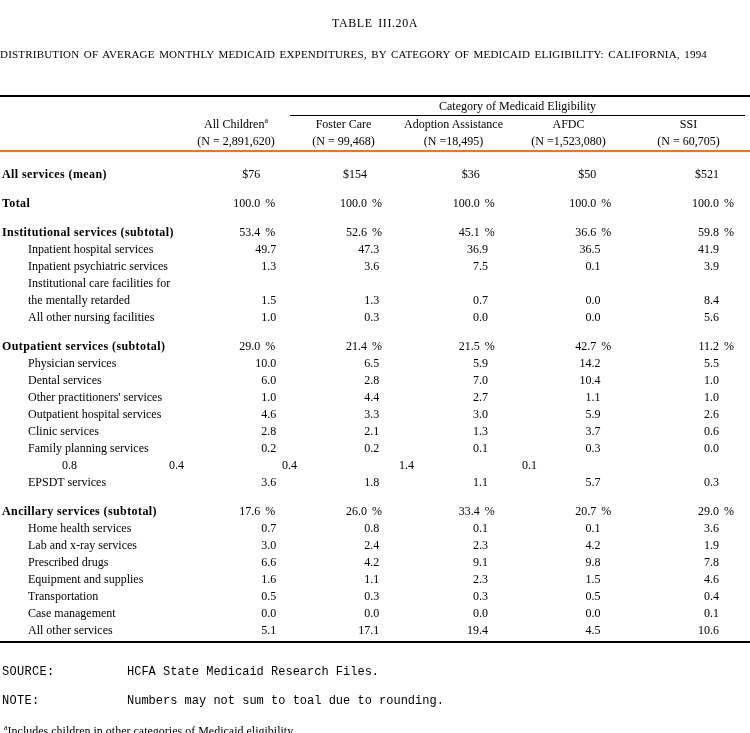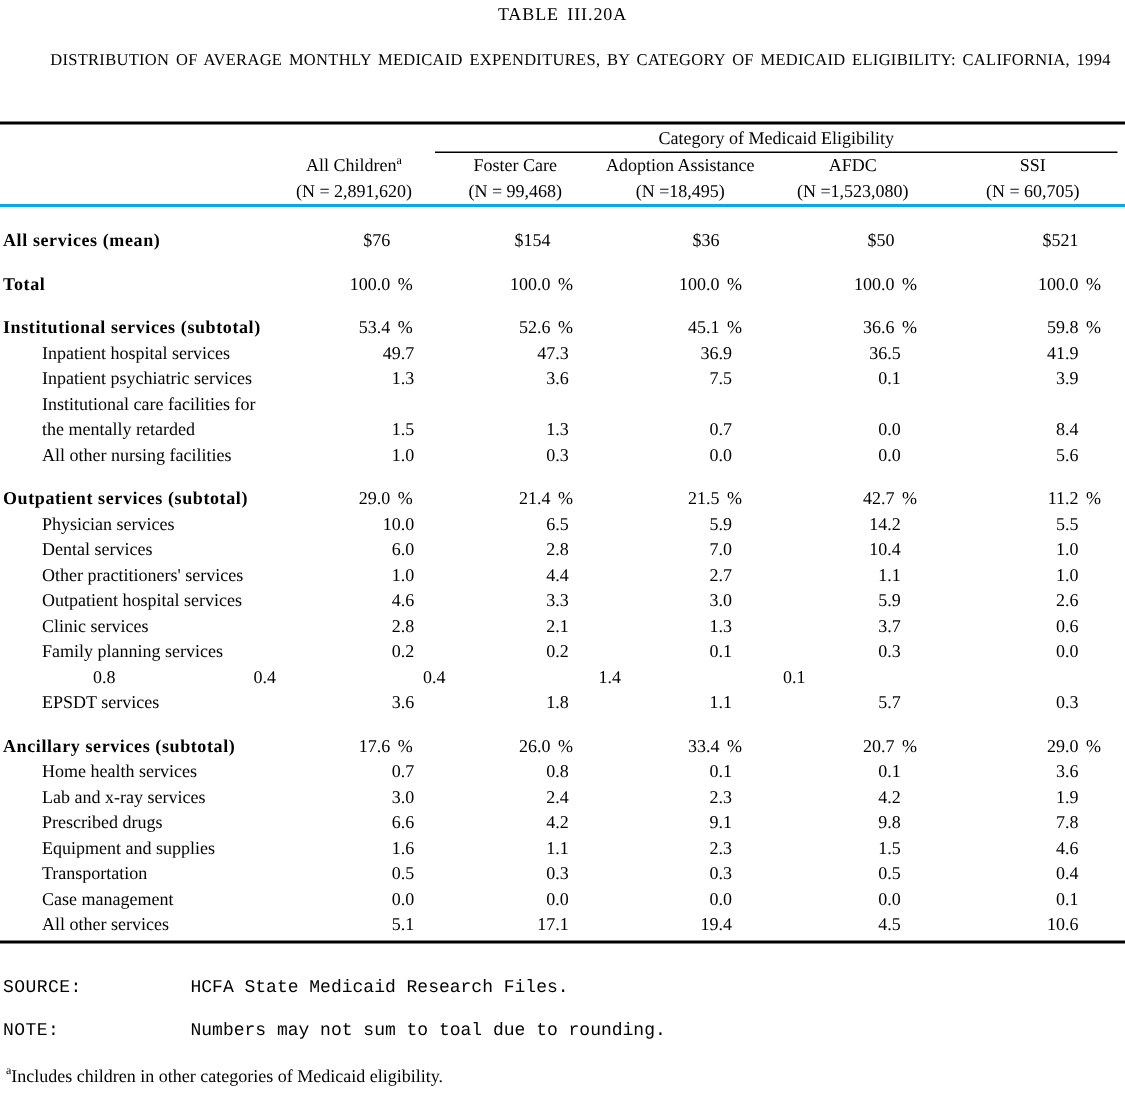--- a/index.html
+++ b/index.html
@@ -7,40 +7,39 @@
     position:relative;
     width:750px; height:733px;
     background:#fff;
     color:#000;
     font-family:"Liberation Serif", serif;
     font-size:12px;
     overflow:hidden;
   }
   .title {
     text-align:center;
-    padding-top:3px;
+    padding-top:17px;
     line-height:13px;
     letter-spacing:0.6px;
     word-spacing:2px;
   }
   .subtitle {
-    text-align:center;
+    text-align:left;
     margin-top:18px;
     line-height:13px;
     font-size:11px;
     letter-spacing:0.2px;
     word-spacing:1.5px;
     white-space:nowrap;
-    padding-left:24px;
   }
   .table-wrap {
     margin-top:34px;
     border-top:2px solid #000;
   }
-  .thead {border-bottom:2px solid #0ea5e9;}
+  .thead {border-bottom:2px solid #f97316;}
   .hrow {display:flex;}
   .hspacer {width:290px;}
   .hspan {
     width:455px;
     text-align:center;
     line-height:18px;
     border-bottom:1px solid #000;
   }
   .lcell {width:182px;}
   .c1 {width:108px;}

